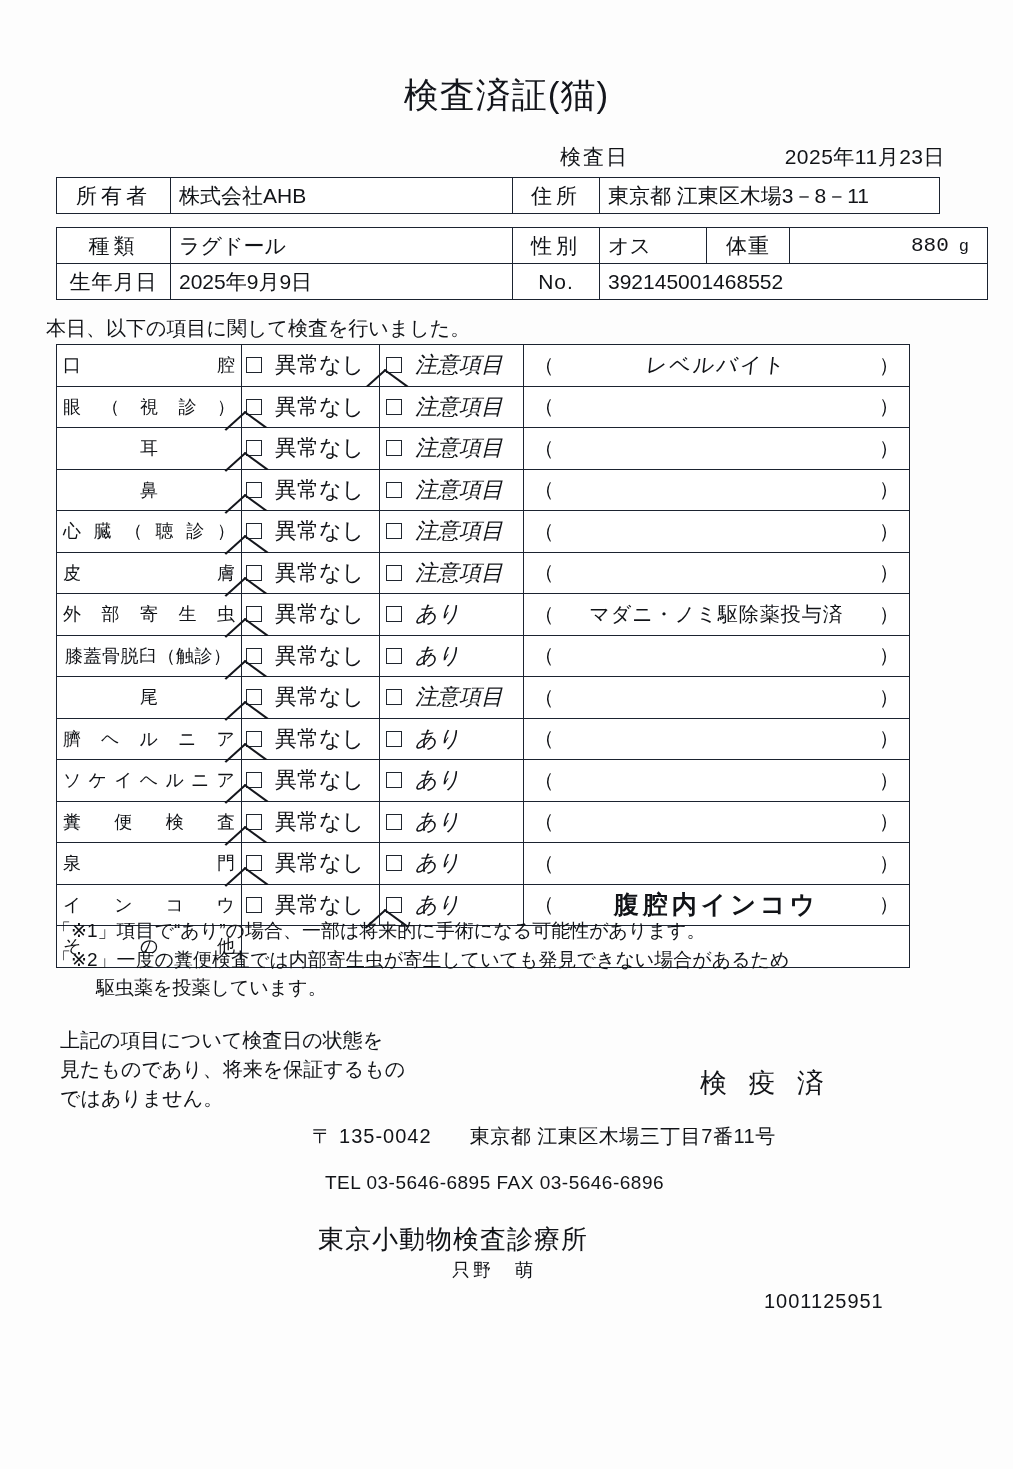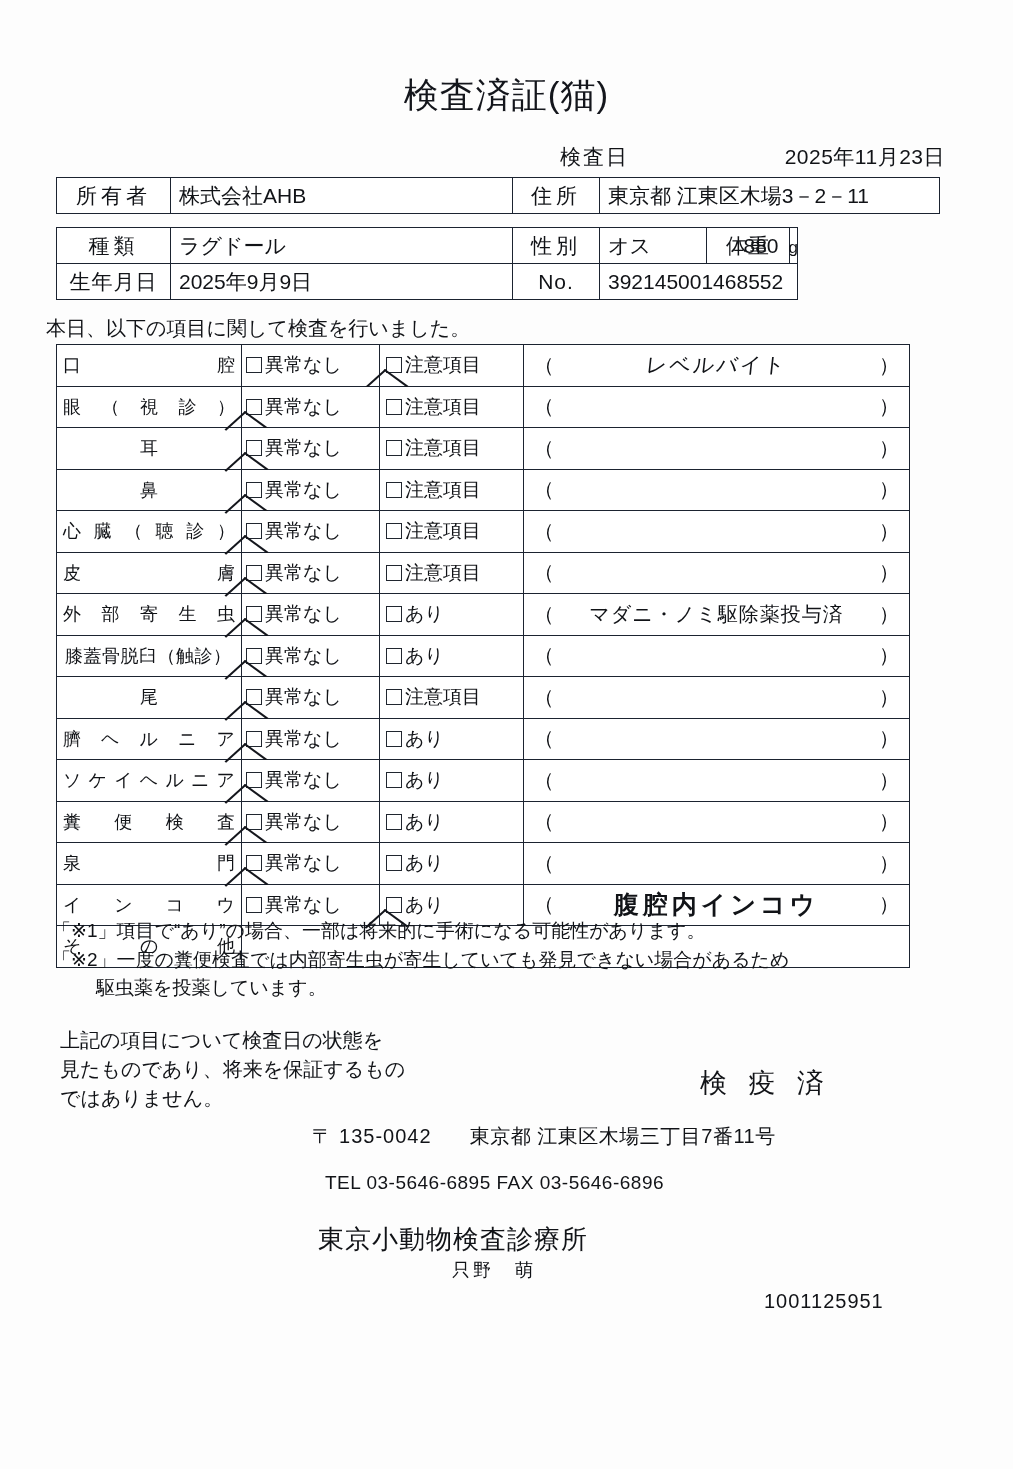--- a/index.html
+++ b/index.html
@@ -54,21 +54,21 @@
     top: 177px;
     width: 884px;
     border-collapse: collapse;
     table-layout: fixed;
     border-radius: 8px;
   }
   .info-table {
     position: absolute;
     left: 56px;
     top: 227px;
-    width: 742px;
+    width: 932px;
     border-collapse: collapse;
     table-layout: fixed;
   }
   .owner-table td, .info-table td {
     border: 1.6px solid #1b2330;
     height: 35px;
     font-size: 21px;
     padding: 0 8px;
     vertical-align: middle;
     background: #ffffff;
@@ -79,20 +79,21 @@
     padding: 0 4px !important;
   }
   .cellhead-tight { letter-spacing: 1px; }
   .val-left { text-align: left; margin-left: 8px; }
   .weight-wrap {
     display: flex;
     justify-content: flex-end;
     align-items: baseline;
     gap: 10px;
     padding-right: 10px;
+    font-family: Liberation Mono, monospace;
   }
   .weight-unit { font-size: 17px; }
 
   
   .intro {
     position: absolute;
     left: 46px;
     top: 315px;
     font-size: 20px;
   }
@@ -120,28 +121,28 @@
   }
   .lbl-spread {
     display: flex;
     justify-content: space-between;
     width: 100%;
     letter-spacing: 0;
   }
   .lbl-center { text-align: center; }
   .lbl-plain { padding-left: 2px; letter-spacing: 0.5px; }
   td.c-opt { width: 132px; padding-left: 4px; position: relative; }
-  td.c-opt2 { width: 136px; padding-left: 6px; position: relative; }
+  td.c-opt2 { width: 136px; padding-left: 6px; position: relative; font-style: italic; }
   td.c-note { padding: 0 10px; position: relative; }
 
   .opt {
     display: inline-flex;
     align-items: center;
-    gap: 3px;
-    font-size: 19px;
+    gap: 13px;
+    font-size: 22px;
     white-space: nowrap;
   }
   .box {
     display: inline-block;
     width: 14px;
     height: 14px;
     border: 1.6px solid #20262f;
     position: relative;
     flex: none;
   }
@@ -266,21 +267,21 @@
     <span class="lbl">検査日</span>
     <span class="val">2025年11月23日</span>
   </div>
 
   <table class="owner-table">
     <tbody>
         <tr>
       <td class="cellhead" style="width:105px">所有者</td>
       <td class="val-left" style="width:325px">株式会社AHB</td>
       <td class="cellhead" style="width:78px">住所</td>
-      <td class="val-left">東京都 江東区木場3－2－11</td>
+      <td class="val-left">東京都 江東区木場3－8－11</td>
     </tr>
   </tbody>
     </table>
 
   <table class="info-table">
     <tbody>
         <tr>
       <td class="cellhead" style="width:105px">種類</td>
       <td class="val-left" style="width:325px">ラグドール</td>
       <td class="cellhead" style="width:78px">性別</td>

